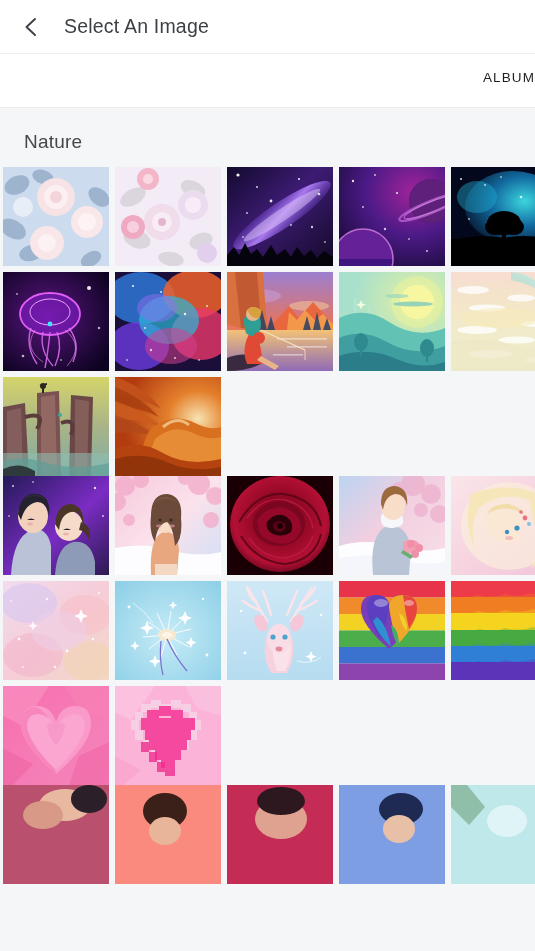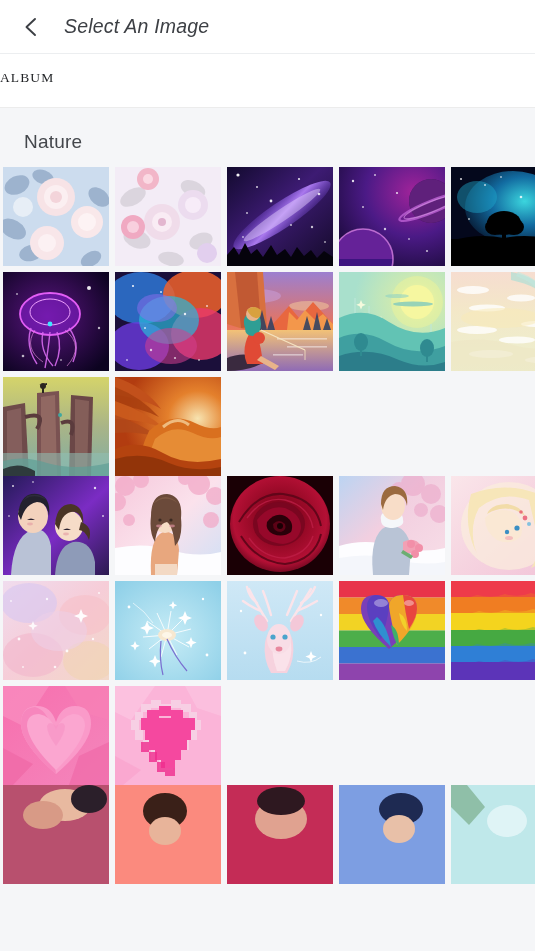--- a/index.html
+++ b/index.html
@@ -17,21 +17,20 @@
 
   
   .appbar {
     height: 54px;
     background: #ffffff;
     display: flex;
     align-items: center;
     padding-left: 10px;
     box-sizing: border-box;
     border-bottom: 1px solid #eceef0;
-    font-style: italic;
   }
   .back-btn {
     width: 42px;
     height: 42px;
     display: flex;
     align-items: center;
     justify-content: center;
     flex: 0 0 auto;
     cursor: pointer;
   }
@@ -50,23 +49,22 @@
     background: #ffffff;
     display: flex;
     align-items: stretch;
     border-bottom: 1px solid #ececec;
   }
   .tab {
     flex: 1 1 0;
     position: relative;
     display: flex;
     align-items: center;
-    justify-content: flex-start;
+    justify-content: flex-end;
     cursor: pointer;
-    font-family: Liberation Serif, serif;
   }
   .tab-label {
     font-size: 13.5px;
     letter-spacing: 1.1px;
     color: #1f2124;
     padding-bottom: 6px;
   }
   .tab.is-active .tab-label { color: #101113; }
   .tab-underline {
     position: absolute;

